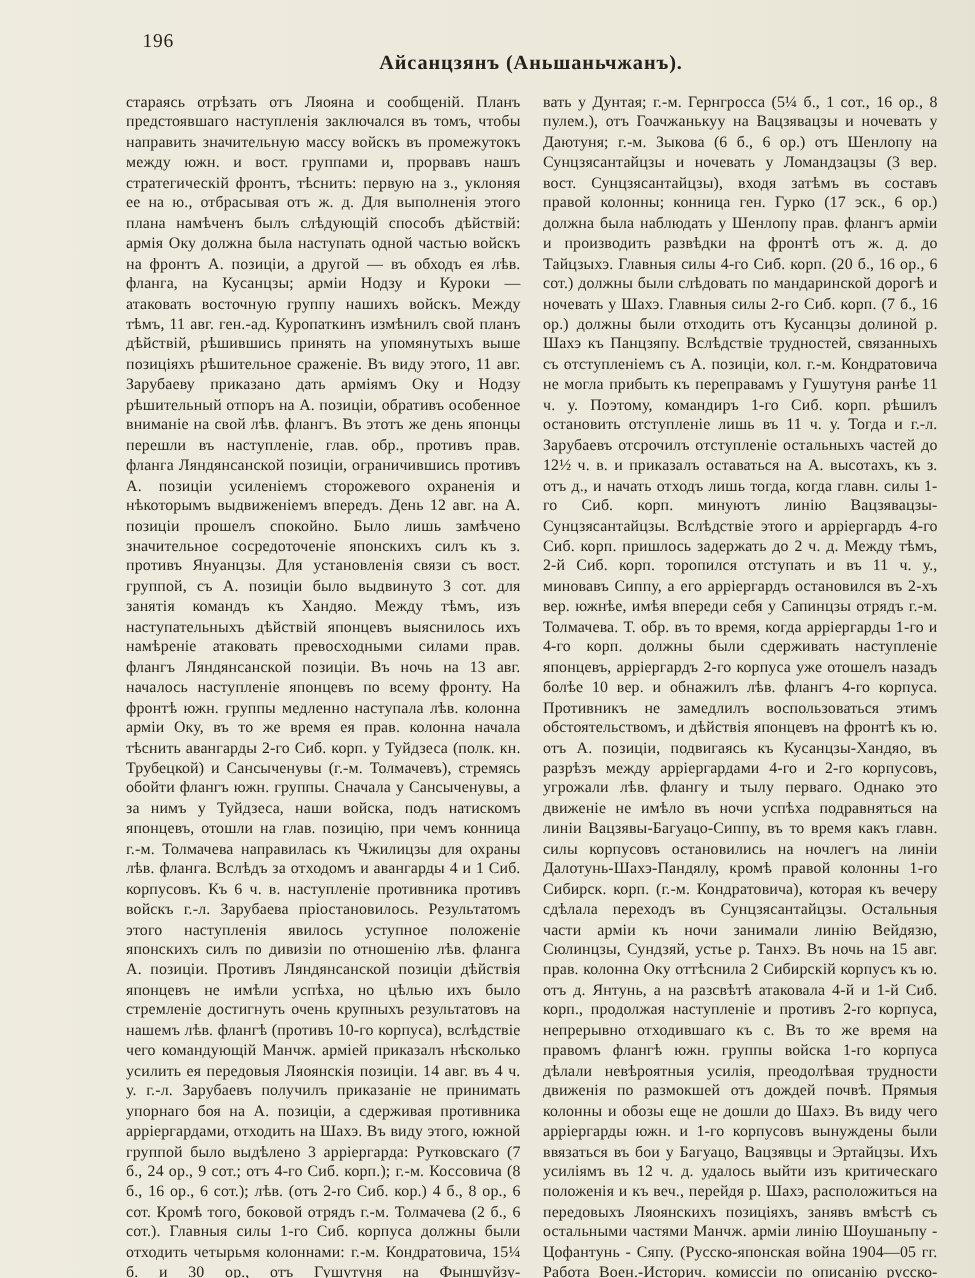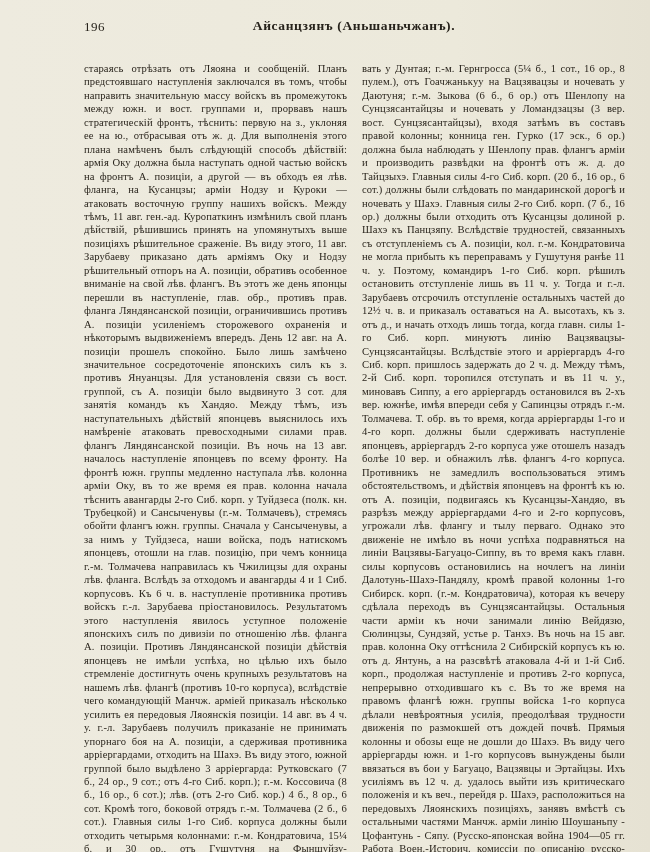--- a/index.html
+++ b/index.html
@@ -23,30 +23,31 @@
     }
     .headrow {
       position: absolute;
       top: 18px;
       left: 84px;
       width: 540px;
       height: 20px;
     }
     .pagenum {
       position: absolute;
-      left: 0;
+      left: 11px;
       top: 1px;
       font-size: 13px;
       letter-spacing: 0.5px;
     }
     .runhead {
       text-align: center;
       font-weight: bold;
       font-size: 13.5px;
       letter-spacing: 0.6px;
+      margin-top: 16px;
     }
     .columns {
       position: absolute;
       top: 62px;
       left: 84px;
       width: 541px;
       display: flex;
       gap: 15px;
     }
     .col {

